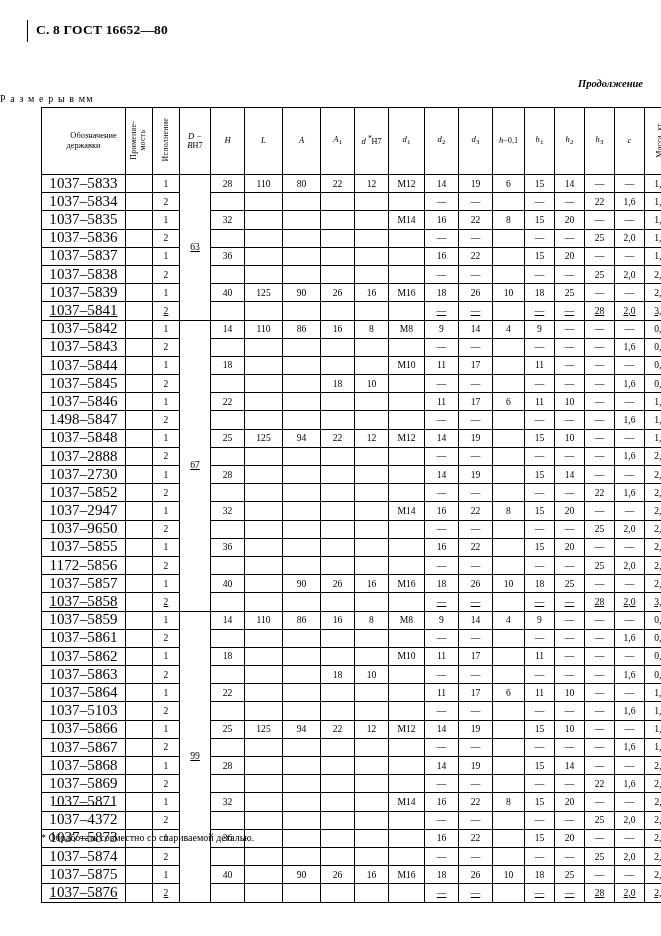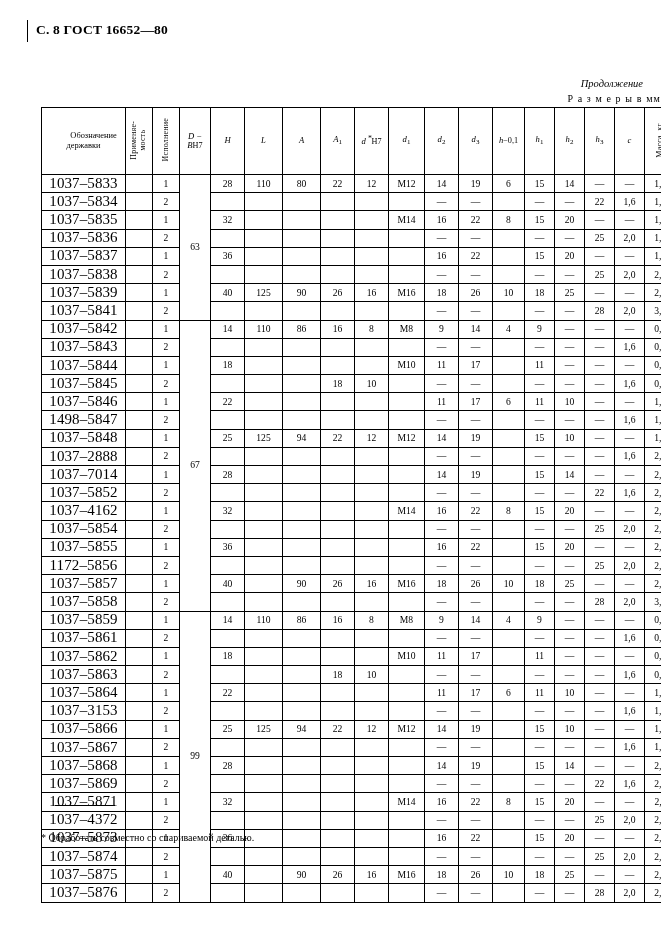--- a/index.html
+++ b/index.html
@@ -16,24 +16,24 @@
   .page-head{
     position:absolute;left:36px;top:22px;
     font-family:"Liberation Serif",serif;
     font-weight:bold;font-size:13.5px;letter-spacing:.2px;
   }
   .left-rule{
     position:absolute;left:27px;top:20px;width:1px;height:22px;background:#000;
   }
   .contin{
     position:absolute;right:18px;top:78px;
-    font-style:italic;font-size:10.5px;
+    font-style:italic;font-size:10.5px;font-weight:bold;
   }
   .sizes-note{
-    position:absolute;left:0;right:0;top:93px;text-align:right;
+    position:absolute;left:0;right:0;top:93px;text-align:left;
     font-size:10px;letter-spacing:1.1px;
   }
 
   table.main{
     position:absolute;left:41px;top:107px;
     border-collapse:collapse;
     table-layout:fixed;
     width:604px;
     font-size:9.4px;
   }
@@ -62,21 +62,21 @@
   .frac{display:block;line-height:1.1;}
   .frac .top{font-style:italic;}
   .frac .bot{font-size:8.2px;font-style:normal;}
   .sub{font-size:7px;vertical-align:-0.25em;font-style:normal;}
   .sup{font-size:7.5px;vertical-align:.45em;}
 
   tbody td{height:17.2px;font-size:9.6px;}
   td.desig{text-align:center;font-size:15px;letter-spacing:.1px;}
   td.blank{}
   .thickline{border-top:1.6px solid #000 !important;}
-  .thickbottom{border-bottom:1.6px solid #000 !important;}
+  .thickbottom{border-bottom:1.6px solid #000 !important;text-decoration:underline;}
   .thickleft{border-left:1.6px solid #000 !important;}
   .thickright{border-right:1.6px solid #000 !important;}
 
   .footnote{
     position:absolute;left:41px;top:812px;
     font-size:10px;
   }
   .footnote .fline{
     position:absolute;left:14px;top:-7px;width:60px;height:1px;background:#000;
   }
@@ -450,21 +450,21 @@
           <td>—</td>
           <td>—</td>
           <td class="thickright"></td>
           <td>—</td>
           <td>—</td>
           <td>—</td>
           <td>1,6</td>
           <td class="thickright">2,000</td>
         </tr>
         <tr>
-          <td class="desig thickleft">1037–7014</td>
+          <td class="desig thickleft">1037–2730</td>
           <td class="blank"></td>
           <td class="thickright">1</td>
           <td>28</td>
           <td></td>
           <td></td>
           <td class="thickright"></td>
           <td></td>
           <td></td>
           <td>14</td>
           <td>19</td>
@@ -488,40 +488,40 @@
           <td>—</td>
           <td>—</td>
           <td class="thickright"></td>
           <td>—</td>
           <td>—</td>
           <td>22</td>
           <td>1,6</td>
           <td class="thickright">2,291</td>
         </tr>
         <tr>
-          <td class="desig thickleft">1037–4162</td>
+          <td class="desig thickleft">1037–2947</td>
           <td class="blank"></td>
           <td class="thickright">1</td>
           <td>32</td>
           <td></td>
           <td></td>
           <td class="thickright"></td>
           <td></td>
           <td>M14</td>
           <td>16</td>
           <td>22</td>
           <td class="thickright">8</td>
           <td>15</td>
           <td>20</td>
           <td>—</td>
           <td>—</td>
           <td class="thickright">2,325</td>
         </tr>
         <tr>
-          <td class="desig thickleft">1037–5854</td>
+          <td class="desig thickleft">1037–9650</td>
           <td class="blank"></td>
           <td class="thickright">2</td>
           <td></td>
           <td></td>
           <td></td>
           <td class="thickright"></td>
           <td></td>
           <td></td>
           <td>—</td>
           <td>—</td>
@@ -698,21 +698,21 @@
           <td>11</td>
           <td>17</td>
           <td class="thickright">6</td>
           <td>11</td>
           <td>10</td>
           <td>—</td>
           <td>—</td>
           <td class="thickright">1,057</td>
         </tr>
         <tr>
-          <td class="desig thickleft">1037–3153</td>
+          <td class="desig thickleft">1037–5103</td>
           <td class="blank"></td>
           <td class="thickright">2</td>
           <td></td>
           <td></td>
           <td></td>
           <td class="thickright"></td>
           <td></td>
           <td></td>
           <td>—</td>
           <td>—</td>

